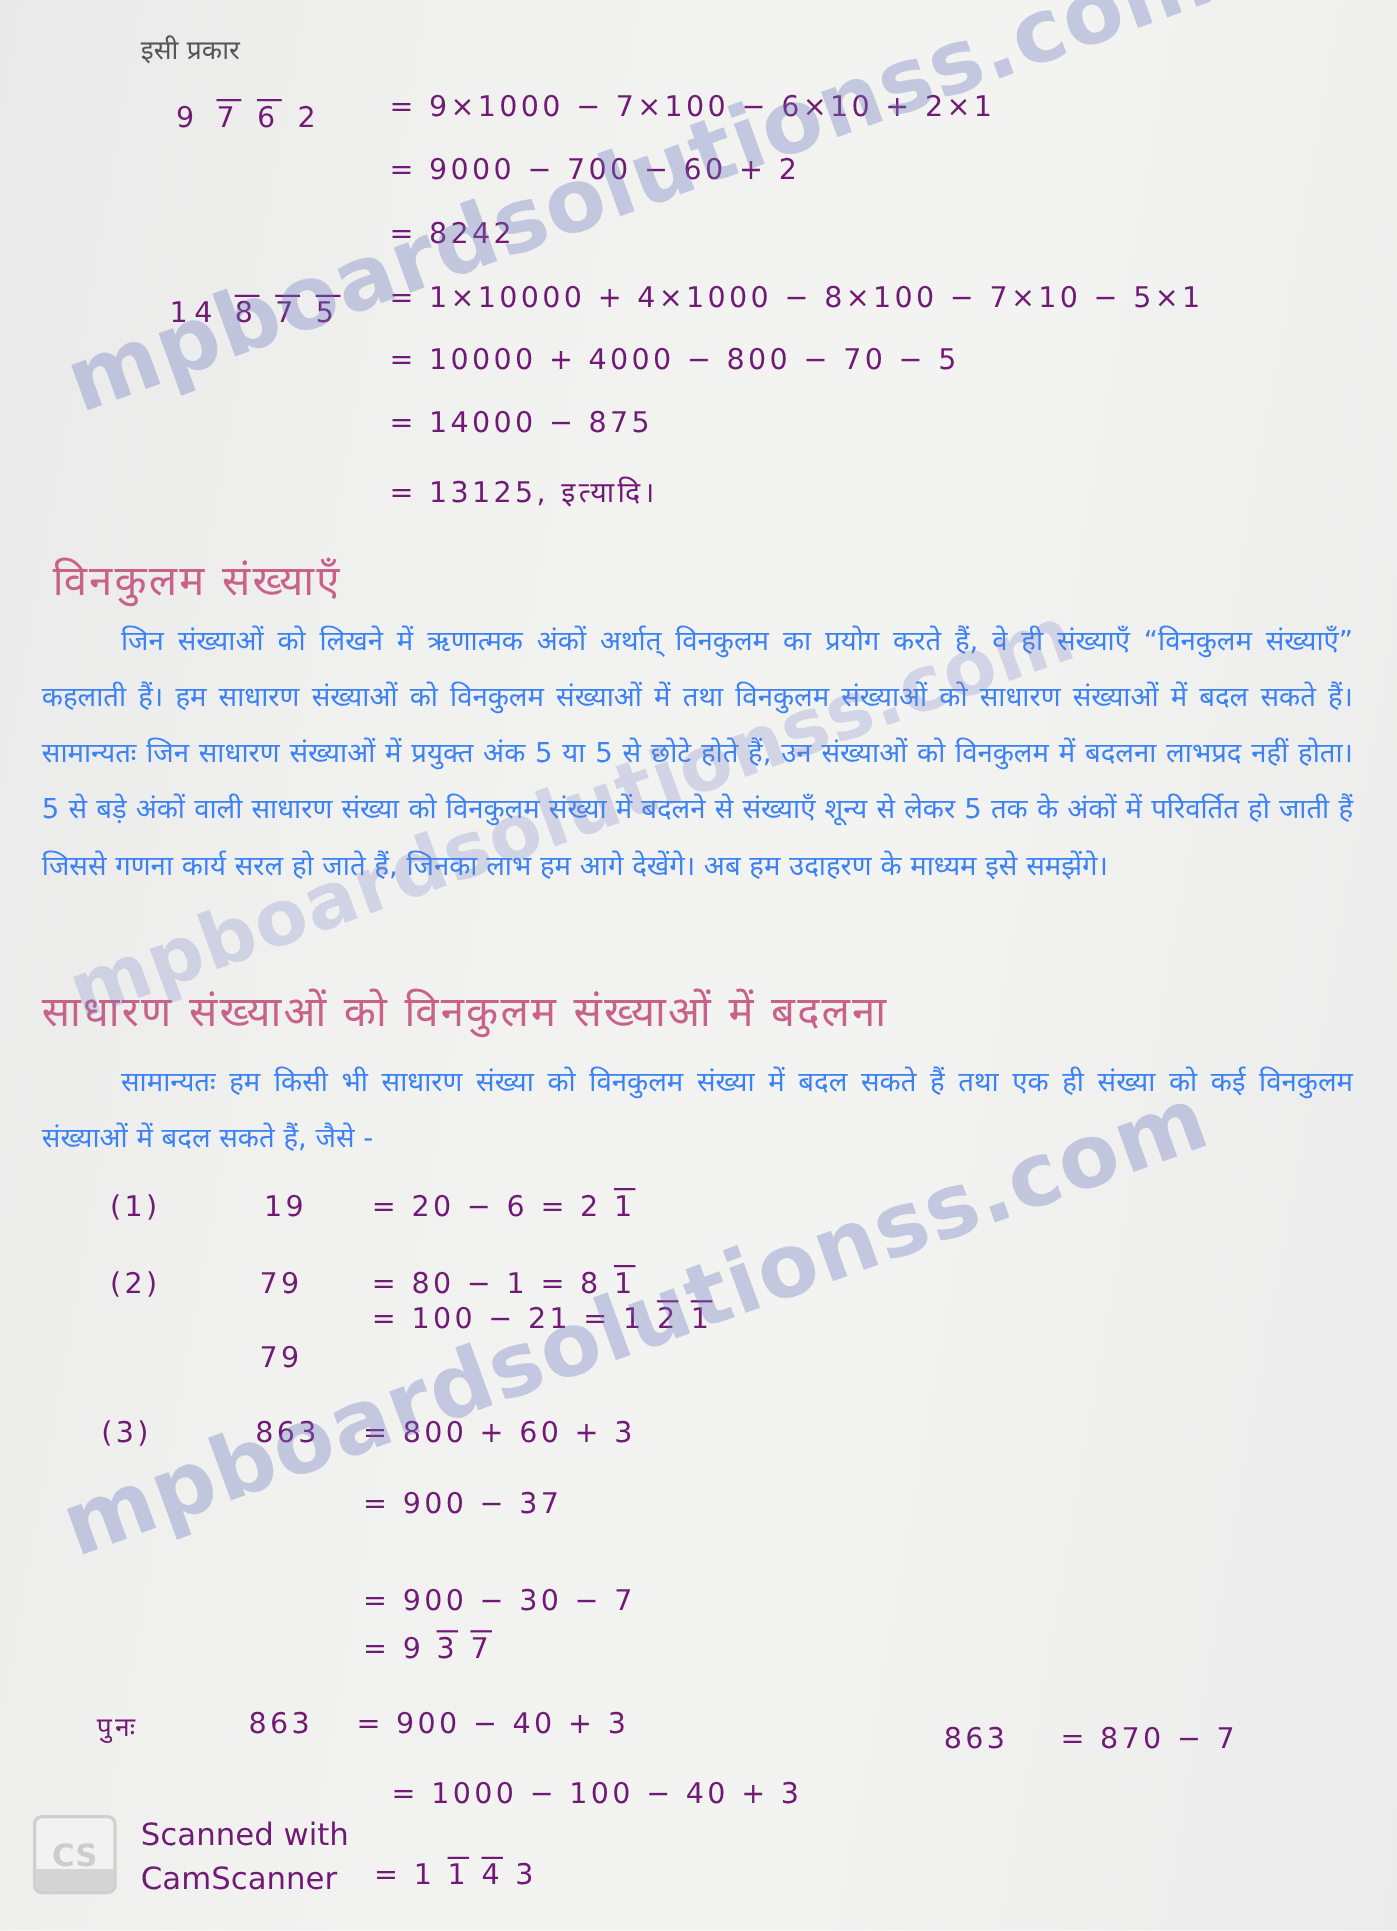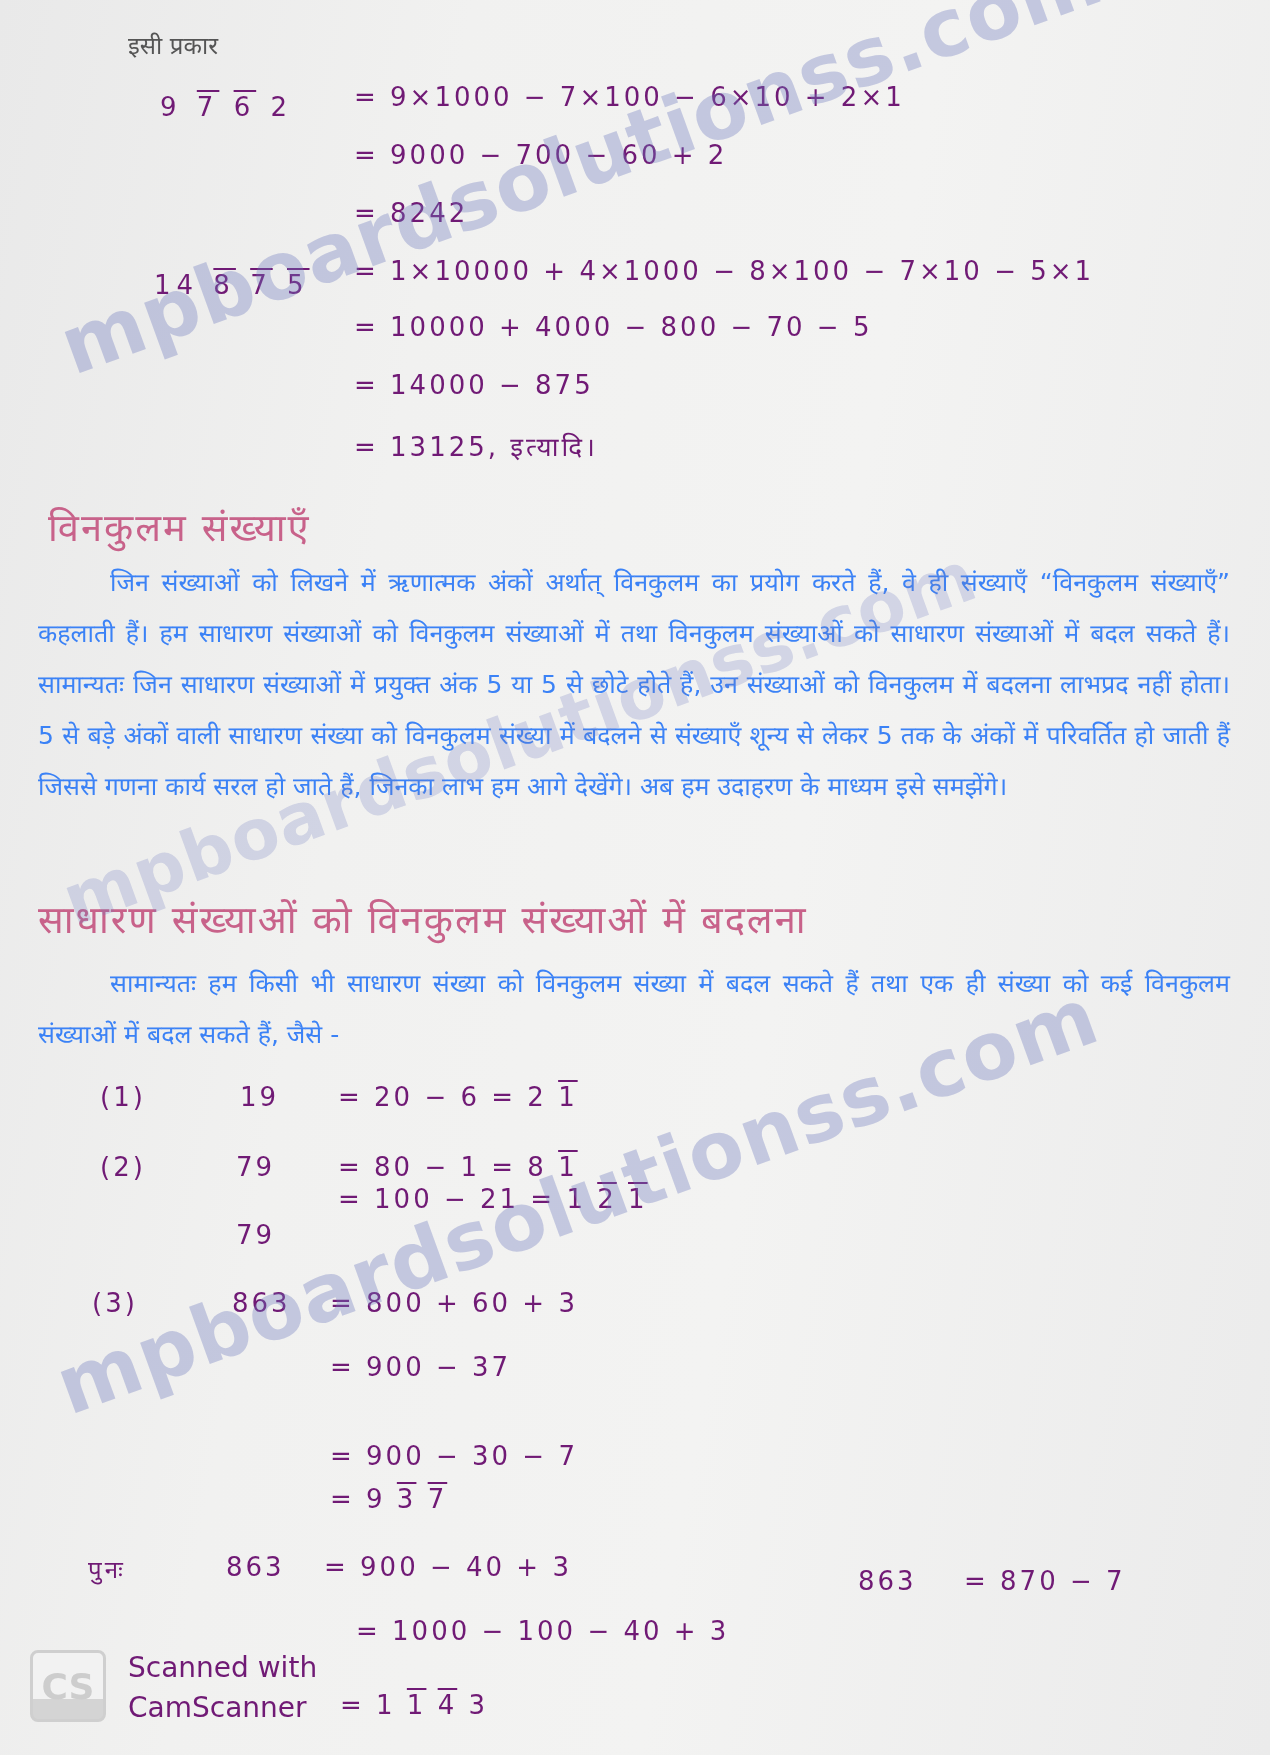--- a/index.html
+++ b/index.html
@@ -63,21 +63,21 @@
     .cs-badge {
       position: absolute;
       left: 30px; top: 1650px;
       width: 76px; height: 72px;
       border-radius: 8px;
       border: 3px solid #cfcfcf;
       box-sizing: border-box;
       display: flex; align-items: center; justify-content: center;
       font-family: "DejaVu Sans", sans-serif;
       font-weight: bold;
-      font-size: 36px;
+      font-size: 28px;
       color: #cdcdcd;
       background: linear-gradient(#f2f2f2 70%, #d4d4d4 70%);
     }
     .cs-text {
       position: absolute;
       left: 128px; top: 1648px;
       font-size: 28px; line-height: 40px;
       color: #701a75;
     }
   </style>

